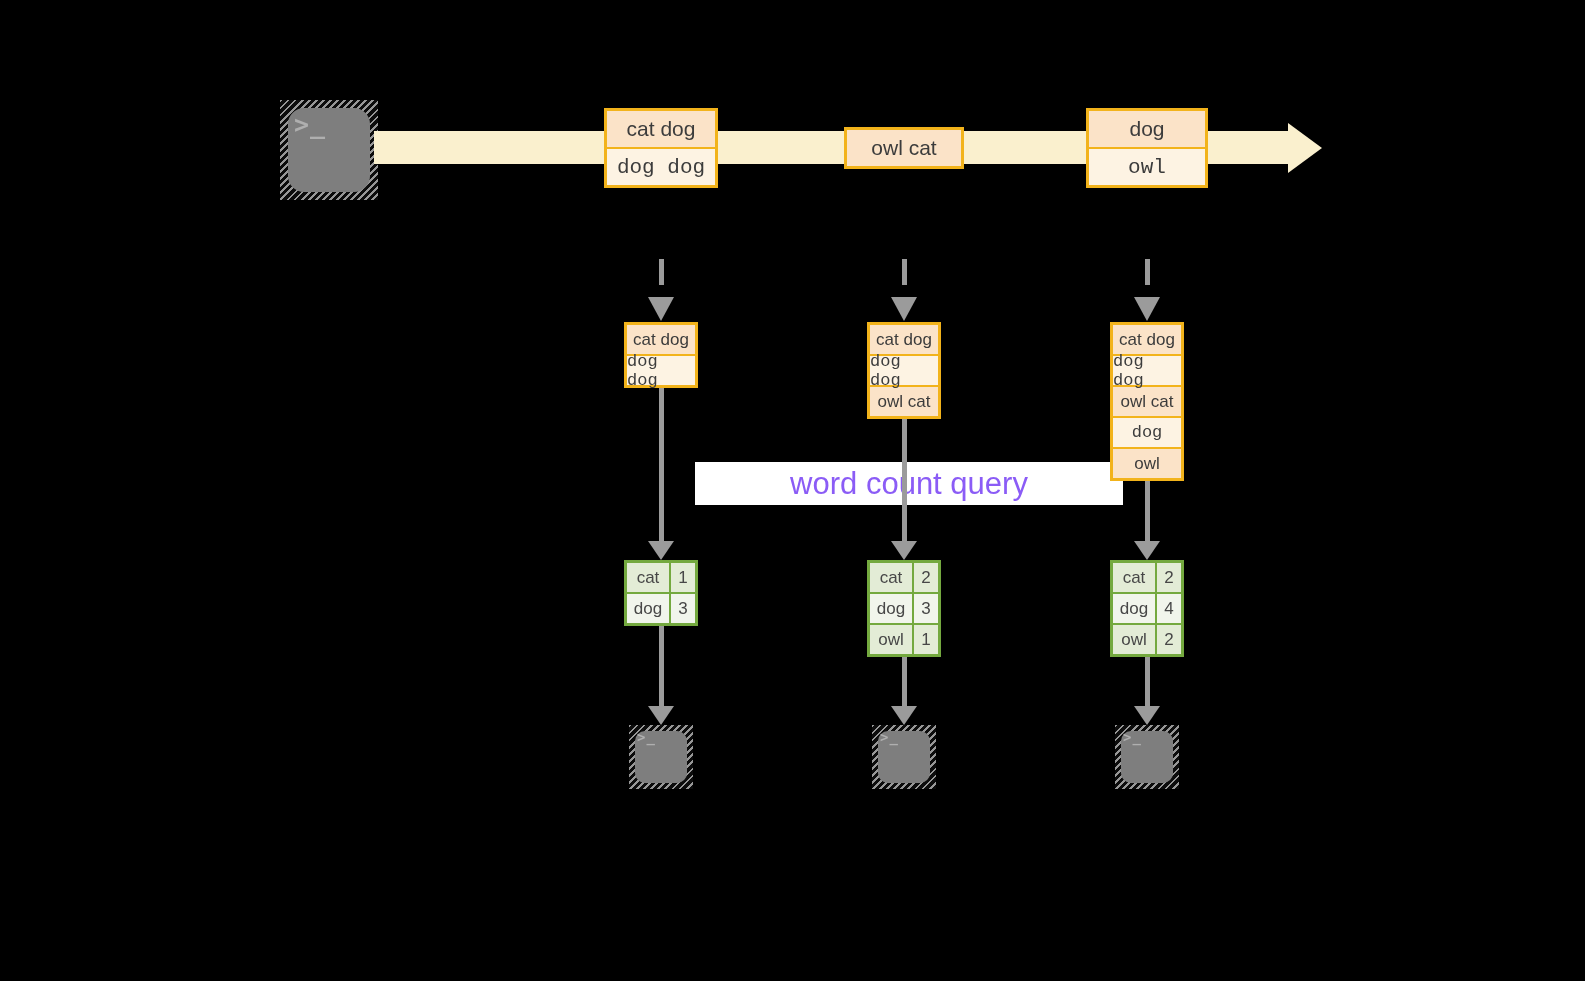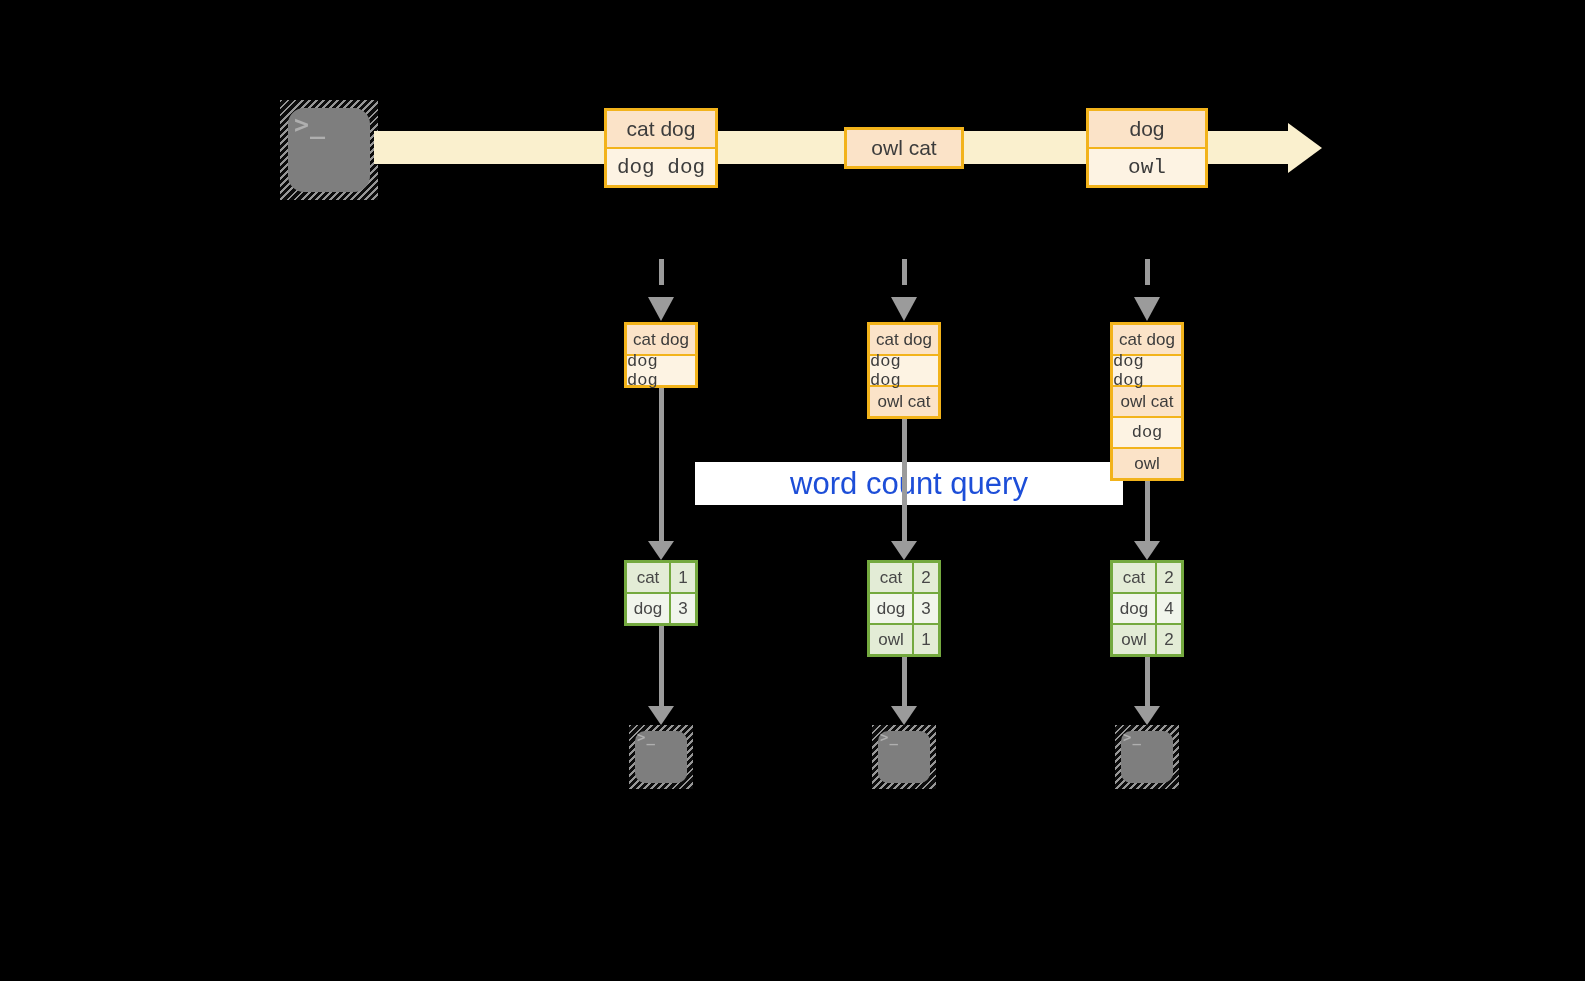--- a/index.html
+++ b/index.html
@@ -49,21 +49,21 @@
   .vline{position:absolute;width:5px;background:var(--arrow-gray,#9B9B9B);z-index:2;}
   .ahead{
     position:absolute;width:0;height:0;z-index:2;
     border-left:13px solid transparent;border-right:13px solid transparent;
     border-top:20px solid var(--arrow-gray,#9B9B9B);
   }
   
   .banner{
     position:absolute;left:695px;top:462px;width:428px;height:43px;z-index:1;
     background:var(--banner-bg,#fff);display:flex;align-items:center;justify-content:center;
-    font-size:31px;color:#1d4ed8;
+    font-size:31px;color:#8b5cf6;
   }
   
   .gtable{
     position:absolute;z-index:3;border:3px solid var(--table-border,#74A93F);
     box-sizing:border-box;background:var(--table-border,#74A93F);
   }
   .grow{display:flex;height:29px;}
   .grow + .grow{margin-top:2px;}
   .gcell{
     display:flex;align-items:center;justify-content:center;

